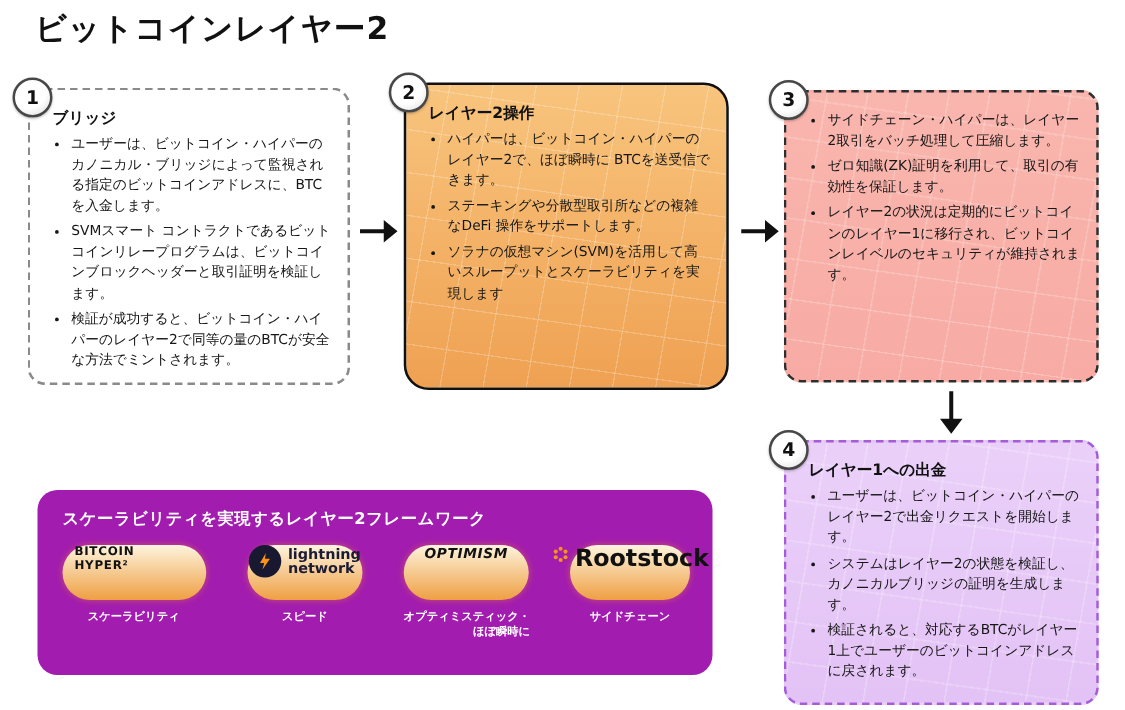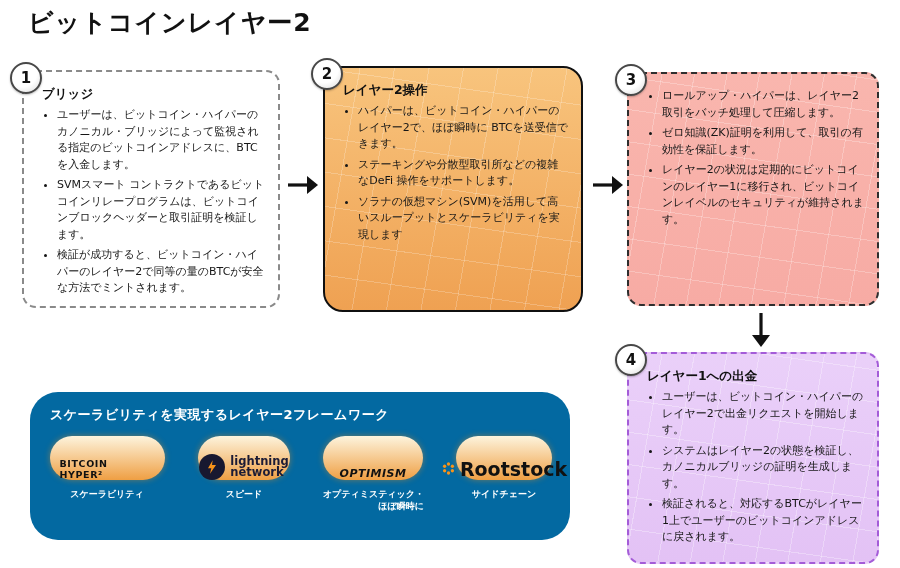--- a/index.html
+++ b/index.html
@@ -42,27 +42,27 @@
   }
   .badge{
     position:absolute;left:-14px;top:-10px;width:28px;height:28px;border-radius:50%;
     background:radial-gradient(circle at 38% 30%, #ffffff 55%, #d9d9d9);
     border:2px solid #474747;display:flex;align-items:center;justify-content:center;
     font-size:15px;font-weight:800;color:#111;z-index:3;box-shadow:0 1px 2px rgba(0,0,0,.25);
   }
   .arrow{position:absolute;z-index:2;}
   .panel{
     position:absolute;left:30px;top:392px;width:540px;height:148px;box-sizing:border-box;
-    background:#0369a1;border-radius:28px;padding:14px 18px 0 18px;
+    background:#a21caf;border-radius:16px;padding:14px 18px 0 18px;
   }
   .panel-title{font-size:13px;font-weight:800;color:#ffffff;letter-spacing:.5px;margin:0 0 12px 2px;}
   .pill-row{display:flex;justify-content:space-between;align-items:flex-start;}
   .pill-item{display:flex;flex-direction:column;align-items:center;}
   .pill{
-    height:44px;border-radius:22px;display:flex;align-items:flex-end;justify-content:center;
+    height:44px;border-radius:22px;display:flex;align-items:flex-start;justify-content:center;
     background:linear-gradient(#fdf4dd 0%, #f6c want 50%, #ef9f43 100%);
     background:linear-gradient(#fdf4dd, #ef9f43);
     box-shadow:0 0 6px rgba(247,147,26,.45);padding:0 10px;box-sizing:border-box;
   }
   .pill-label{
     margin-top:8px;font-size:9px;font-weight:800;color:#ffffff;text-align:right;line-height:1.35;
   }
   .logo-bh{font-size:9.5px;font-weight:800;letter-spacing:.6px;color:#111;}
   .logo-opt{font-size:11px;font-weight:800;font-style:italic;letter-spacing:.5px;color:#111;}
   .logo-rs{font-size:19px;font-weight:800;color:#111;margin-left:4px;}
@@ -112,21 +112,21 @@
   </div>
 
   <svg class="arrow" style="left:591px;top:172px;" width="34" height="26">
     <line x1="2" y1="13" x2="23" y2="13" stroke="#111" stroke-width="3.2"></line>
     <path d="M21 4 L32 13 L21 22 Z" fill="#111"></path>
   </svg>
 
   <div class="step-box step3">
     <div class="badge">3</div>
     <ul>
-      <li>ロールアップ・ハイパーは、レイヤー2取引をバッチ処理して圧縮します。</li>
+      <li>サイドチェーン・ハイパーは、レイヤー2取引をバッチ処理して圧縮します。</li>
       <li>ゼロ知識(ZK)証明を利用して、取引の有効性を保証します。</li>
       <li>レイヤー2の状況は定期的にビットコインのレイヤー1に移行され、ビットコインレイベルのセキュリティが維持されます。</li>
     </ul>
   </div>
 
   <svg class="arrow" style="left:748px;top:311px;" width="26" height="38">
     <line x1="13" y1="2" x2="13" y2="26" stroke="#111" stroke-width="3.2"></line>
     <path d="M4 24 L13 36 L22 24 Z" fill="#111"></path>
   </svg>
 

